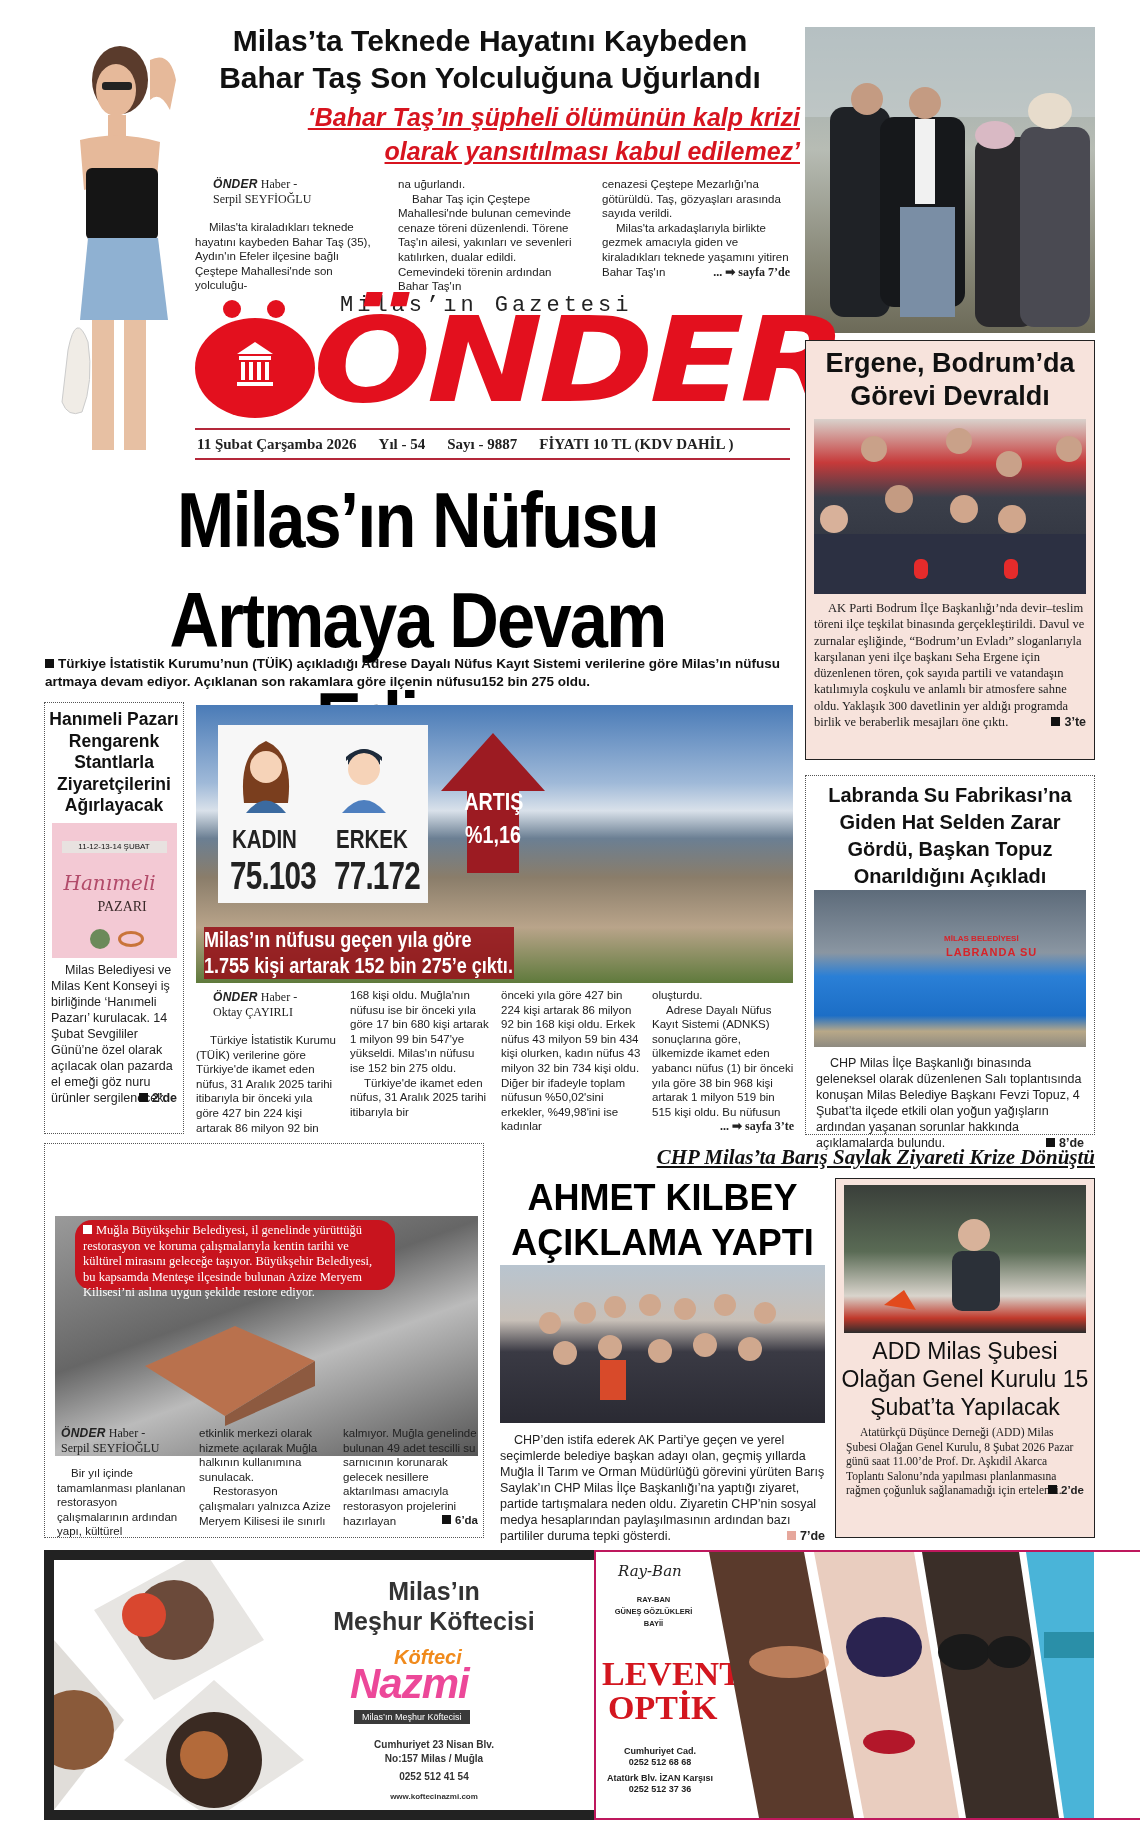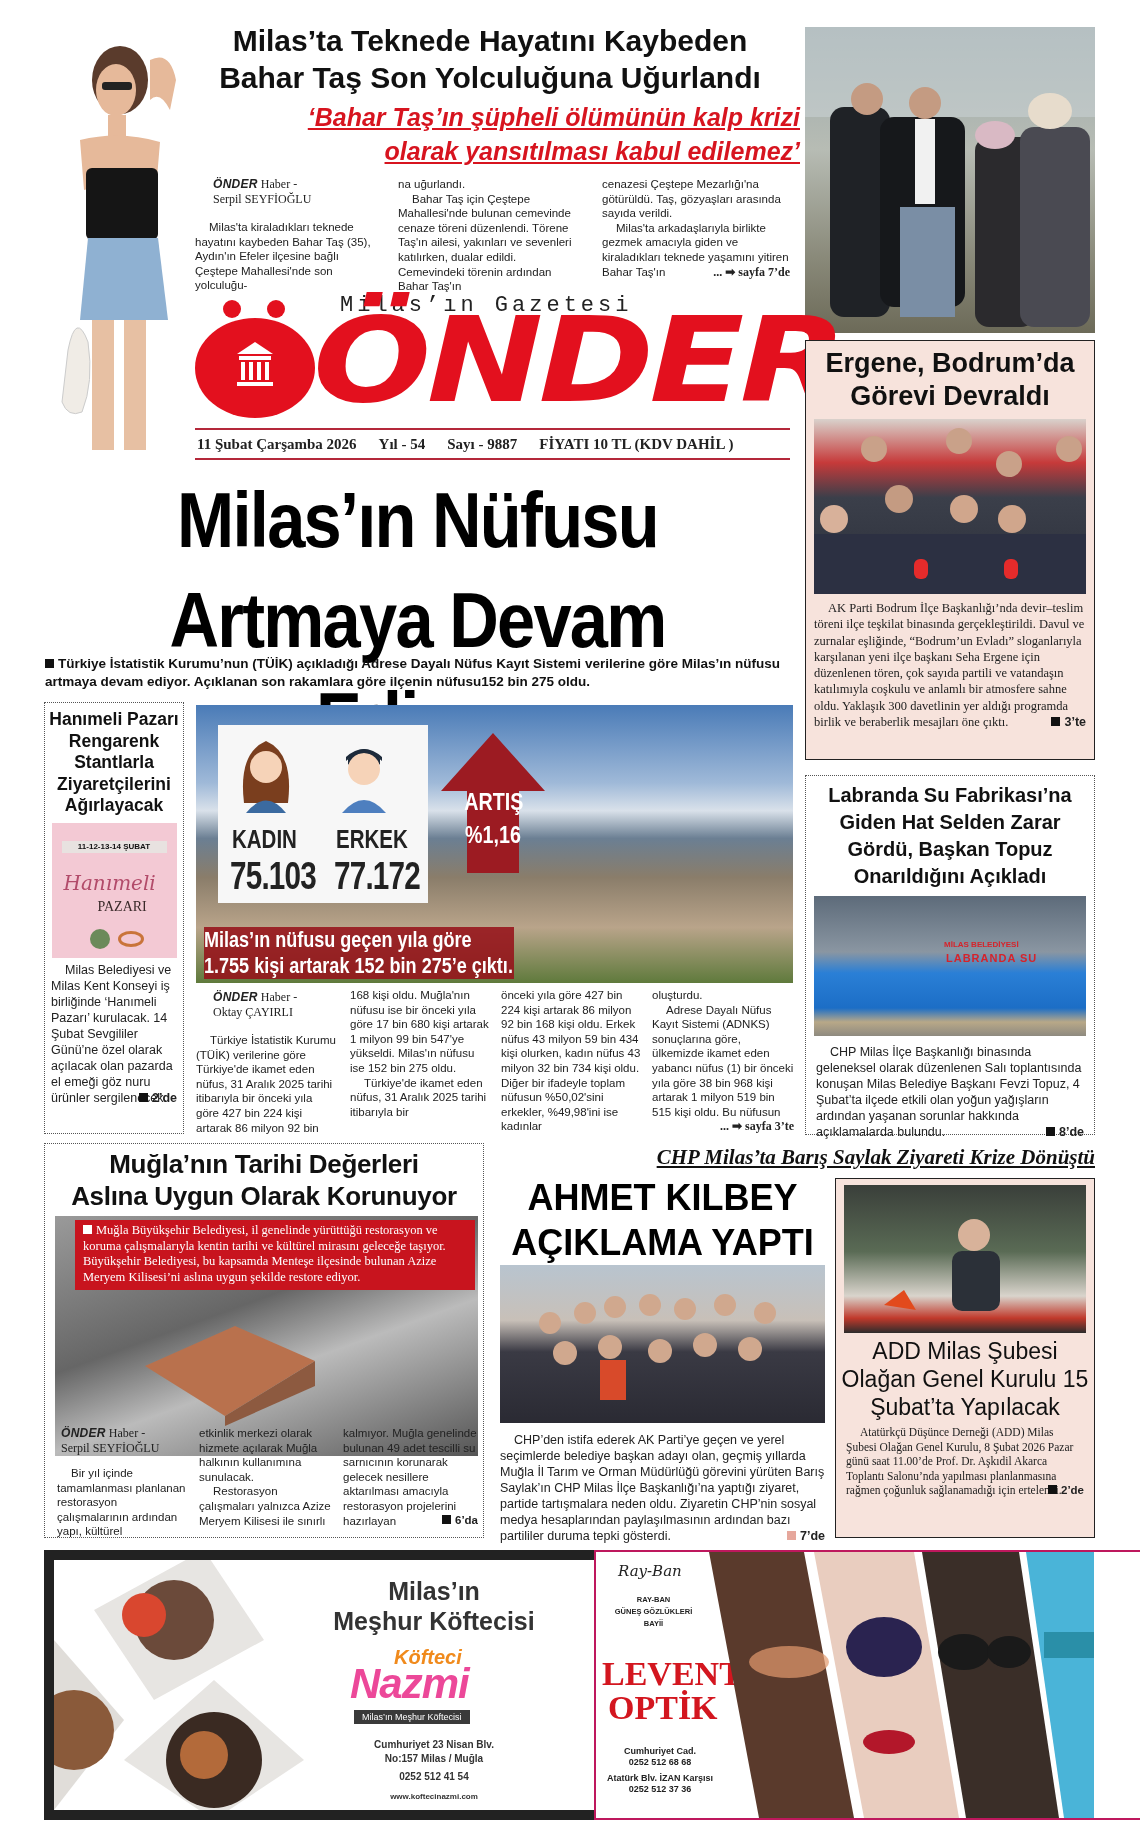--- a/index.html
+++ b/index.html
@@ -56,22 +56,22 @@
   .ergene h2 { font-weight: bold; font-size: 27px; line-height: 33px; text-align: center; margin-top: 6px; color: #111; }
   .ergene .txt { font-family: "Liberation Serif", serif; font-size: 12.5px; line-height: 16.3px; padding: 0 8px; margin-top: 6px; color: #222; }
   .labranda { left: 805px; top: 775px; width: 290px; height: 360px; }
   .labranda h2 { font-weight: bold; font-size: 20px; line-height: 27px; text-align: center; margin-top: 6px; }
   .labranda .txt { font-size: 12.5px; line-height: 16px; padding: 0 10px; margin-top: 8px; color: #222; }
 
   
   .mugla { left: 44px; top: 1143px; width: 440px; height: 395px; }
   .mugla h2 { font-weight: bold; font-size: 26px; line-height: 32px; text-align: center; margin-top: 4px; letter-spacing: -0.3px; }
   .mugla .photo-area { position: absolute; left: 10px; top: 72px; width: 423px; height: 240px; background: linear-gradient(160deg, #9a9a9a, #666 40%, #bbb 60%, #555); }
-  .mugla .redbox { position: absolute; left: 20px; top: 4px; width: 400px; height: 70px; background: #c8141e; color: #fff;
-                   font-family: "Liberation Serif", serif; font-size: 12.5px; line-height: 15.5px; padding: 3px 8px; }
+  .mugla .redbox { position: absolute; left: 20px; top: 4px; width: 320px; height: 70px; background: #c8141e; color: #fff;
+                   font-family: "Liberation Serif", serif; font-size: 12.5px; line-height: 15.5px; padding: 3px 8px; border-radius: 17px; }
   .chp-over { left: 495px; top: 1145px; width: 600px; text-align: right; font-family: "Liberation Serif", serif; font-weight: bold; font-style: italic;
               font-size: 21px; text-decoration: underline; color: #111; }
   .kilbey { left: 500px; top: 1175px; width: 325px; text-align: center; font-weight: bold; font-size: 36px; line-height: 45px; color: #000; }
   .add { left: 835px; top: 1178px; width: 260px; height: 360px; background: #f7e3dc; border: 1px solid #222; }
   .add h2 { font-weight: normal; font-size: 23px; line-height: 28px; text-align: center; color: #111; margin-top: 4px; }
   .add .txt { font-family: "Liberation Serif", serif; font-size: 11.5px; line-height: 14.5px; padding: 0 10px; margin-top: 4px; color: #222; }
 
   .ad { top: 1550px; height: 270px; border: 10px solid #222; background: #fff; }
 </style>
 </head>
@@ -164,21 +164,21 @@
   <div>Milas’ın Nüfusu</div>
   <div>Artmaya Devam Ediyor</div>
 </div>
 <div class="abs main-lede">
   <span class="sq"></span><span>Türkiye İstatistik Kurumu’nun (TÜİK) açıkladığı Adrese Dayalı Nüfus Kayıt Sistemi verilerine göre Milas’ın nüfusu artmaya devam ediyor. Açıklanan son rakamlara göre ilçenin nüfusu152 bin 275 oldu.</span>
 </div>
 
 <div class="abs han-box dotted">
   <div class="han-title">Hanımeli Pazarı Rengarenk Stantlarla Ziyaretçilerini Ağırlayacak</div>
   <div class="han-img">
-    <div style="position:absolute;top:18px;left:10px;right:10px;background:#e8e2e0;font-size:8px;font-weight:bold;text-align:center;line-height:12px;">11-12-13-14 ŞUBAT</div>
+    <div style="position:absolute;top:18px;left:10px;right:10px;background:#e8e2e0;font-size:8px;font-weight:normal;text-align:center;line-height:12px;">11-12-13-14 ŞUBAT</div>
     <div style="position:absolute;top:48px;left:12px;font-family:'DejaVu Serif',serif;font-style:italic;font-size:20px;color:#b24b6a;">Hanımeli</div>
     <div style="position:absolute;top:76px;left:46px;font-family:'Liberation Serif',serif;font-size:14px;color:#3a2a2a;">PAZARI</div>
     <div style="position:absolute;top:106px;left:38px;width:20px;height:20px;border-radius:50%;background:#6b8a5a;"></div>
     <div style="position:absolute;top:108px;left:66px;width:26px;height:16px;border-radius:50%;border:3px solid #c9743a;"></div>
   </div>
   <div class="col-text" style="font-size:12.5px;line-height:16px;padding:4px 6px 0;">
     <p>Milas Belediyesi ve Milas Kent Konseyi iş birliğinde ‘Hanımeli Pazarı’ kurulacak. 14 Şubat Sevgililer Günü’ne özel olarak açılacak olan pazarda el emeği göz nuru ürünler sergilenecek.</p>
     <div style="text-align:right;font-weight:bold;margin-top:-16px;"><span class="sq"></span><span>2’de</span></div>
   </div>
 </div>
@@ -253,35 +253,31 @@
     </svg>
   </div>
   <div class="txt">
     <p style="text-indent:14px;">AK Parti Bodrum İlçe Başkanlığı’nda devir–teslim töreni ilçe teşkilat binasında gerçekleştirildi. Davul ve zurnalar eşliğinde, “Bodrum’un Evladı” sloganlarıyla karşılanan yeni ilçe başkanı Seha Ergene için düzenlenen tören, çok sayıda partili ve vatandaşın katılımıyla coşkulu ve anlamlı bir atmosfere sahne oldu. Yaklaşık 300 davetlinin yer aldığı programda birlik ve beraberlik mesajları öne çıktı.</p>
     <div style="text-align:right;font-family:'Liberation Sans',sans-serif;font-weight:bold;margin-top:-16px;"><span class="sq"></span><span>3’te</span></div>
   </div>
 </div>
 
 <div class="abs labranda dotted">
   <h2>Labranda Su Fabrikası’na Giden Hat Selden Zarar Gördü, Başkan Topuz Onarıldığını Açıkladı</h2>
-  <div class="photo" style="margin:6px 8px 0;height:140px;background:linear-gradient(180deg,#5d6b7a 0%,#8a96a2 40%,#2a7fd6 55%,#1c6ec6 80%,#b8a888 90%,#8e8a80 100%);position:relative;">
+  <div class="photo" style="margin:0 8px 0;height:157px;background:linear-gradient(180deg,#5d6b7a 0%,#8a96a2 40%,#2a7fd6 55%,#1c6ec6 80%,#b8a888 90%,#8e8a80 100%);position:relative;">
     <div style="position:absolute;left:130px;top:44px;color:#d6232a;font-size:8px;font-weight:bold;">MİLAS BELEDİYESİ</div>
     <div style="position:absolute;left:132px;top:56px;color:#d6232a;font-size:11px;font-weight:bold;letter-spacing:1px;">LABRANDA SU</div>
   </div>
   <div class="txt">
     <p style="text-indent:14px;">CHP Milas İlçe Başkanlığı binasında geleneksel olarak düzenlenen Salı toplantısında konuşan Milas Belediye Başkanı Fevzi Topuz, 4 Şubat’ta ilçede etkili olan yoğun yağışların ardından yaşanan sorunlar hakkında açıklamalarda bulundu.</p>
     <div style="text-align:right;font-weight:bold;margin-top:-16px;"><span class="sq"></span><span>8’de</span></div>
   </div>
 </div>
 
 <div class="abs mugla dotted">
-  <h2>
-    <span>Muğla’nın Tarihi Değerleri</span><br>
-    <span>Aslına Uygun Olarak Korunuyor</span>
-  </h2>
   <div class="photo-area photo">
     <div class="redbox">
       <span class="sq" style="background:#fff;"></span><span>Muğla Büyükşehir Belediyesi, il genelinde yürüttüğü restorasyon ve koruma çalışmalarıyla kentin tarihi ve kültürel mirasını geleceğe taşıyor. Büyükşehir Belediyesi, bu kapsamda Menteşe ilçesinde bulunan Azize Meryem Kilisesi’ni aslına uygun şekilde restore ediyor.</span>
     </div>
     <svg style="position:absolute;left:70px;top:100px;" width="200" height="110" viewBox="0 0 200 110">
       <polygon points="20,50 110,10 190,45 100,100" fill="#b9714d"></polygon>
       <polygon points="100,100 190,45 190,70 100,110" fill="#8d5a40"></polygon>
     </svg>
   </div>
   <div class="byline" style="position:absolute;left:16px;top:282px;width:130px;">

